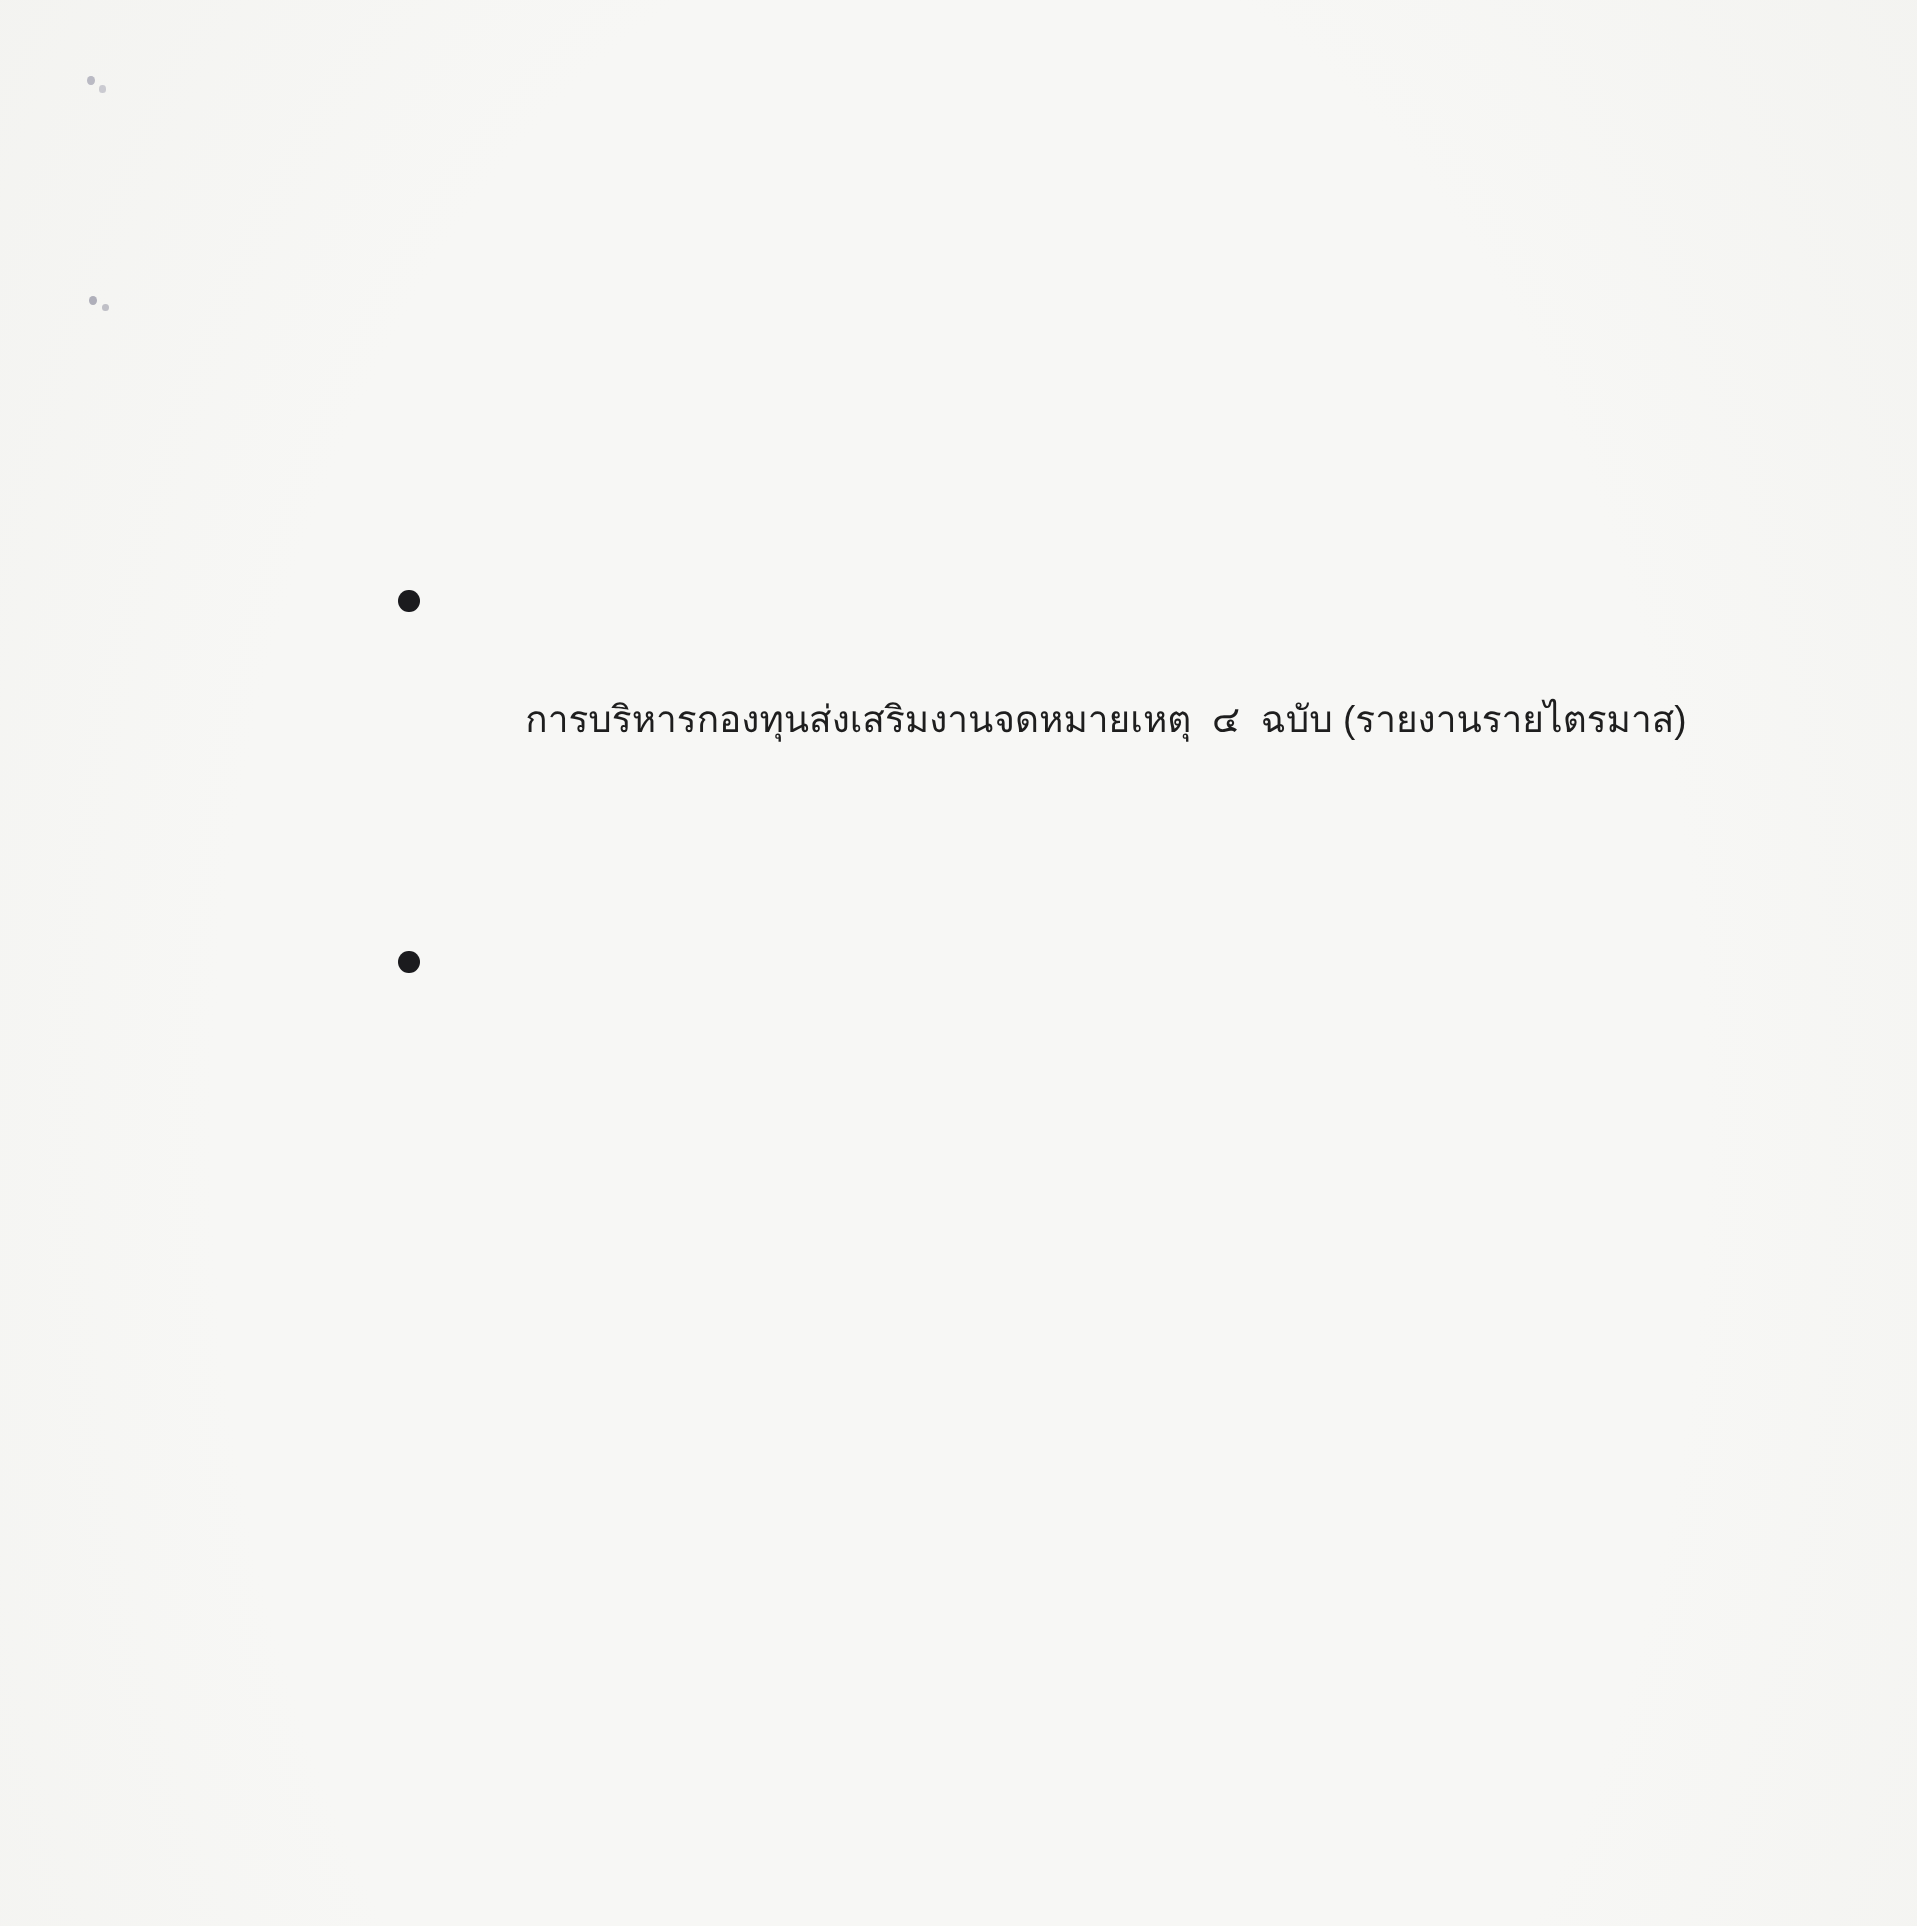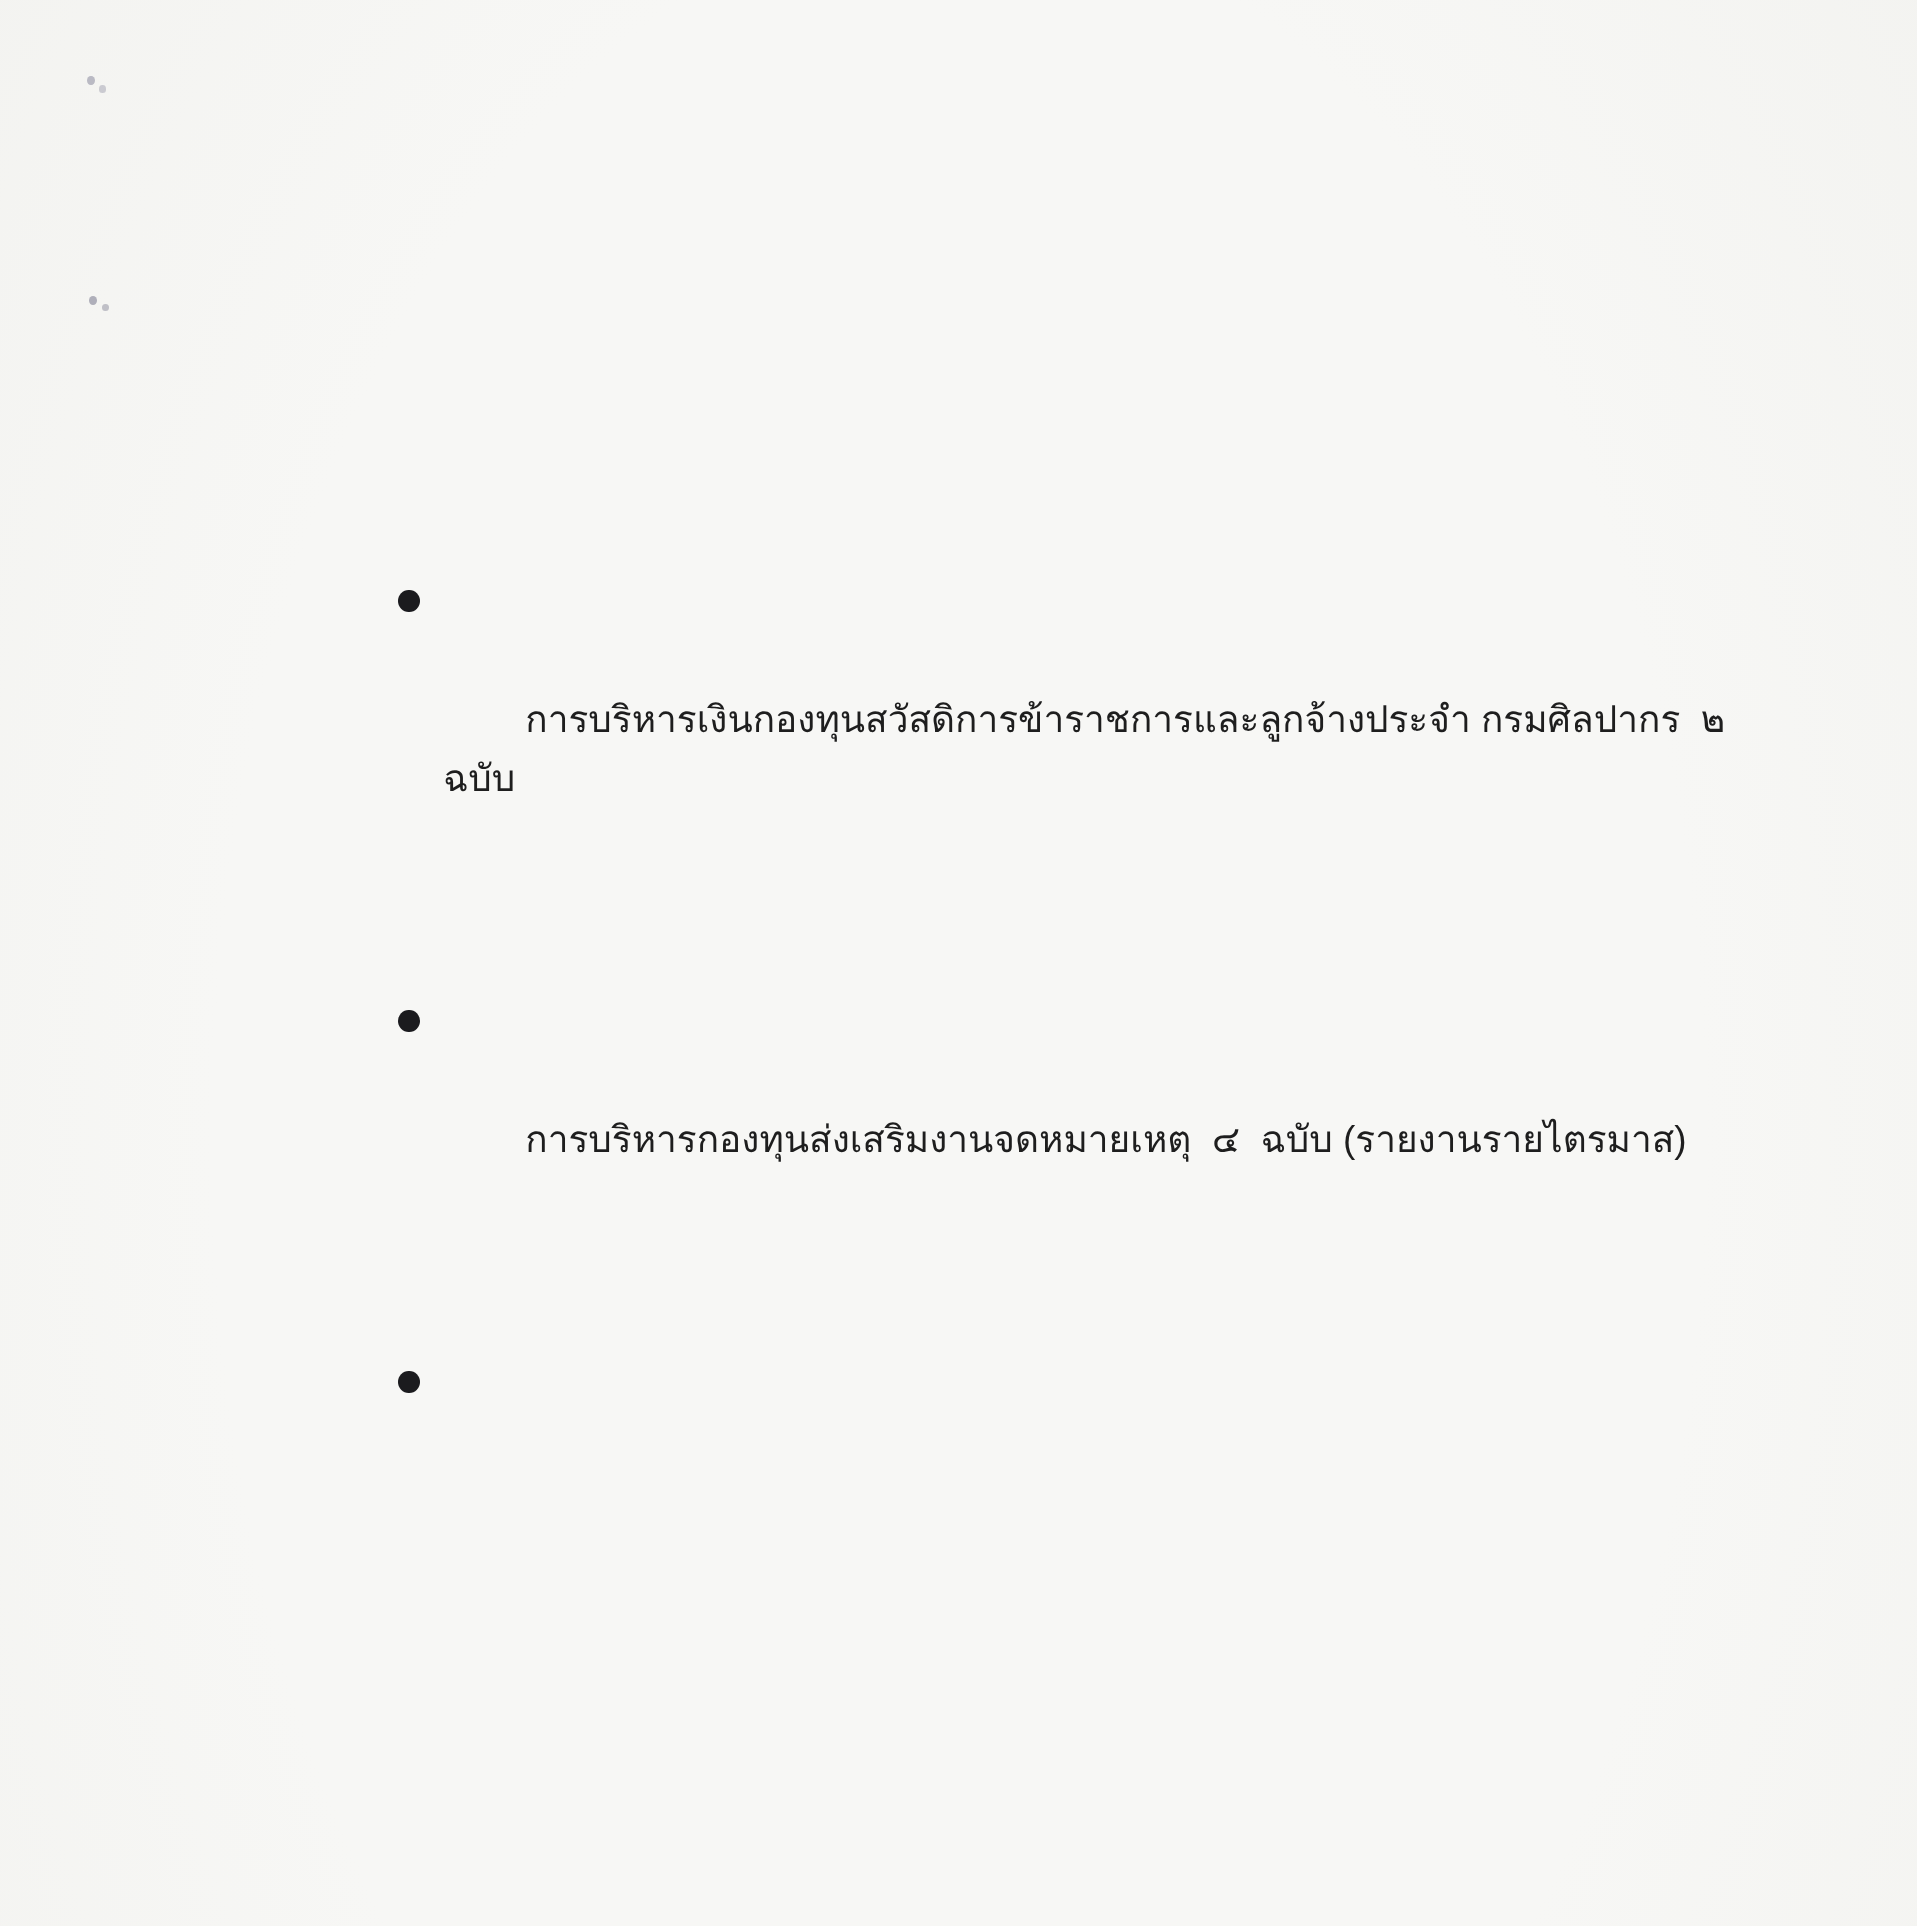--- a/index.html
+++ b/index.html
@@ -33,24 +33,20 @@
   <span class="speck s2"></span>
   <span class="speck s3"></span>
   <span class="speck s4"></span>
 
   <div class="content">
 
     
     <ul class="top-bullets">
       <li>
         <span class="dot"></span>
-        <span>การบริหารเงินกองทุนสวัสดิการข้าราชการและลูกจ้างประจำ กรมศิลปากร  ๒ ฉบับ</span>
-      </li>
-      <li>
-        <span class="dot"></span>
         <span>การบริหารกองทุนส่งเสริมงานจดหมายเหตุ  ๔  ฉบับ (รายงานรายไตรมาส)</span>
       </li>
       <li>
         <span class="dot"></span>
       </li>
     </ul>
 
     
     
 

